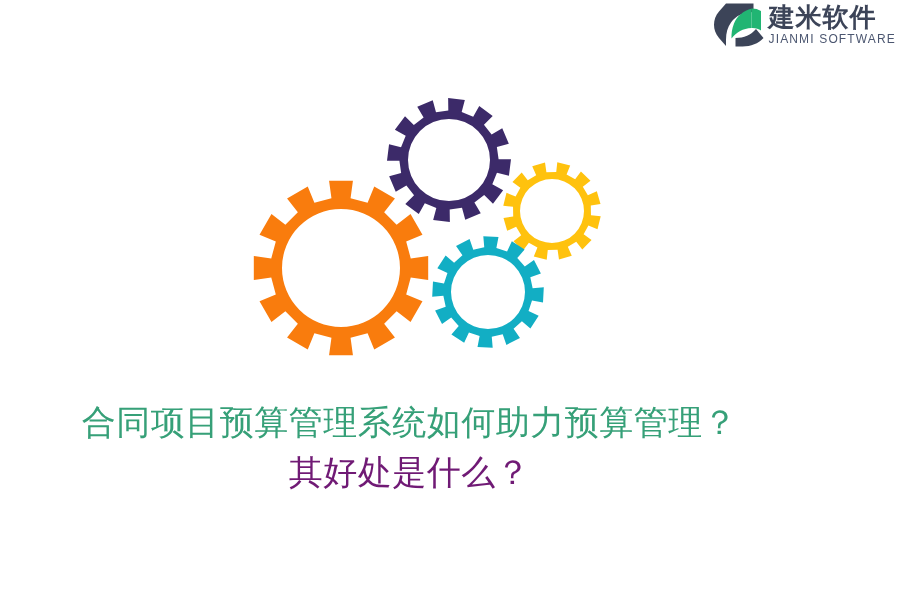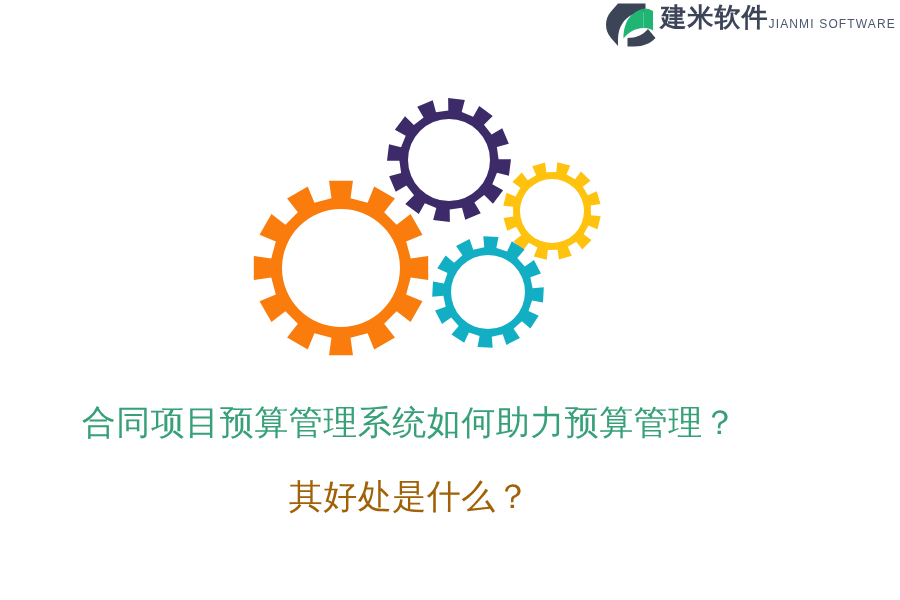--- a/index.html
+++ b/index.html
@@ -26,22 +26,22 @@
   }
   .brand-mark {
     width: 52px;
     height: 46px;
     flex: 0 0 auto;
     display: block;
     margin-right: 4px;
   }
   .brand-text {
     display: flex;
-    flex-direction: row;
-    align-items: flex-end;
+    flex-direction: column;
+    align-items: flex-start;
     padding-top: 1px;
   }
   .brand-name {
     font-family: "Liberation Sans", sans-serif;
     font-size: 26px;
     font-weight: bold;
     color: #3c4458;
     letter-spacing: 1px;
     line-height: 28px;
     white-space: nowrap;
@@ -134,14 +134,14 @@
         <path d="M600.71 136.29 L597.50 149.20 L588.40 145.56 L583.63 154.15 L591.54 159.94 L582.30 169.51 L576.24 161.81 L567.82 166.87 L571.77 175.83 L558.99 179.50 L557.59 169.80 L547.77 169.97 L546.71 179.71 L533.80 176.50 L537.44 167.40 L528.85 162.63 L523.06 170.54 L513.49 161.30 L521.19 155.24 L516.13 146.82 L507.17 150.77 L503.50 137.99 L513.20 136.59 L513.03 126.77 L503.29 125.71 L506.50 112.80 L515.60 116.44 L520.37 107.85 L512.46 102.06 L521.70 92.49 L527.76 100.19 L536.18 95.13 L532.23 86.17 L545.01 82.50 L546.41 92.20 L556.23 92.03 L557.29 82.29 L570.20 85.50 L566.56 94.60 L575.15 99.37 L580.94 91.46 L590.51 100.70 L582.81 106.76 L587.87 115.18 L596.83 111.23 L600.50 124.01 L590.80 125.41 L590.97 135.23 Z M 584.00 131.00 A 32 32 0 1 0 520.00 131.00 A 32 32 0 1 0 584.00 131.00 Z" fill="#ffc20e" fill-rule="evenodd"></path>
       </g>
     <g>
         <path d="M543.80 207.31 L543.01 222.49 L532.01 220.39 L528.54 231.07 L538.67 235.84 L530.39 248.59 L521.91 241.27 L513.57 248.79 L519.96 257.98 L506.42 264.89 L502.73 254.31 L491.75 256.64 L492.69 267.80 L477.51 267.01 L479.61 256.01 L468.93 252.54 L464.16 262.67 L451.41 254.39 L458.73 245.91 L451.21 237.57 L442.02 243.96 L435.11 230.42 L445.69 226.73 L443.36 215.75 L432.20 216.69 L432.99 201.51 L443.99 203.61 L447.46 192.93 L437.33 188.16 L445.61 175.41 L454.09 182.73 L462.43 175.21 L456.04 166.02 L469.58 159.11 L473.27 169.69 L484.25 167.36 L483.31 156.20 L498.49 156.99 L496.39 167.99 L507.07 171.46 L511.84 161.33 L524.59 169.61 L517.27 178.09 L524.79 186.43 L533.98 180.04 L540.89 193.58 L530.31 197.27 L532.64 208.25 Z M 525.00 212.00 A 37 37 0 1 0 451.00 212.00 A 37 37 0 1 0 525.00 212.00 Z" fill="#12aec4" fill-rule="evenodd"></path>
       </g>
   </svg>
 </div>
 
 <div class="headline" style="color: rgb(54, 160, 120);">
   <div class="headline-line" style="color: rgb(54, 160, 120);">合同项目预算管理系统如何助力预算管理？</div>
-  <div class="headline-line" style="color: #a16207; margin-top: 24px;">其好处是什么？</div>
+  <div class="headline-line" style="color: #701a75;">其好处是什么？</div>
 </div>
 
 </body></html>

